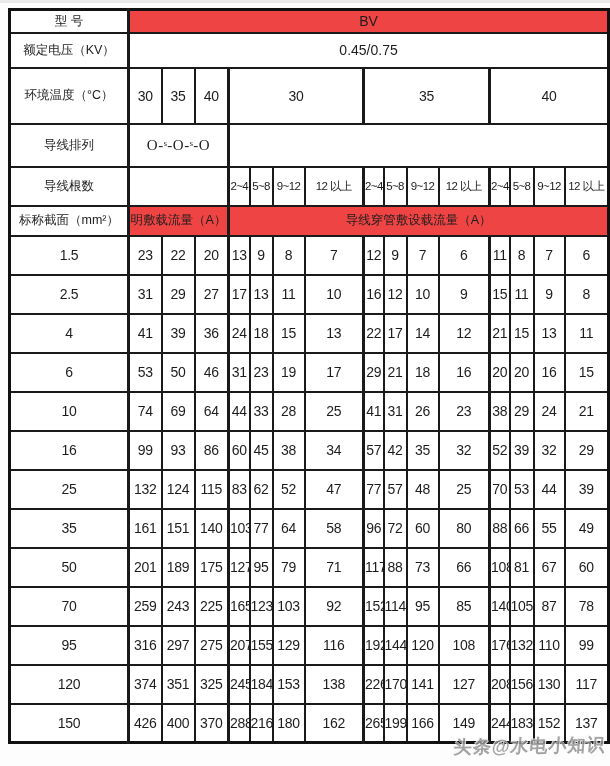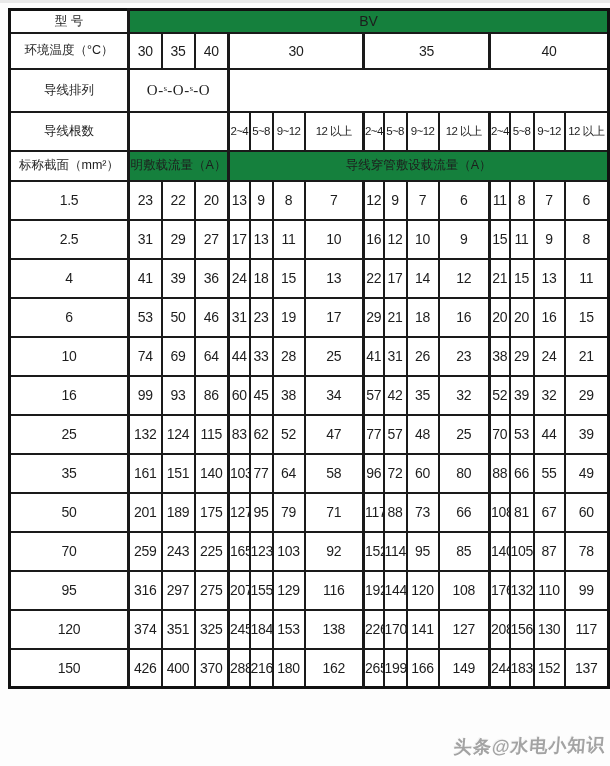--- a/index.html
+++ b/index.html
@@ -34,30 +34,30 @@
     border: 2px solid #1a1a1a;
     text-align: center;
     vertical-align: middle;
     color: #1d1d1d;
     padding: 0;
     white-space: nowrap;
     overflow: hidden;
   }
   td.gsep { border-left-width: 3px; }
   td.lblsep { border-right-width: 3px; }
-  .gray { background: #15803d; }
+  .gray { background: #ef4444; }
   .lbl  { font-size: 12.5px; }
   .val  { font-size: 14px; }
   .num  { font-size: 14px; letter-spacing: -0.3px; }
   .small { font-size: 11.5px; letter-spacing: -0.6px; }
   .arr  { font-size: 15px; letter-spacing: 0.5px; font-family: Liberation Serif, serif; }
   tr.hr0 { height: 23px; }
   tr.hr1 { height: 35px; }
   tr.hr2 { height: 42px; }
-  tr.hr3 { height: 36px; }
+  tr.hr3 { height: 56px; }
   tr.hr4 { height: 43px; }
   tr.hr5 { height: 39px; }
   tr.hr6 { height: 30px; }
   tbody.data tr { height: 39px; }
   .watermark {
     position: absolute;
     right: 4px;
     bottom: 8px;
     font-size: 18px;
     font-weight: bold;
@@ -92,20 +92,24 @@
       <col style="width:20px">
         <col style="width:24px">
         <col style="width:31px">
         <col style="width:44px">
     </colgroup>
     <tbody>
       <tr class="hr0">
         <td class="lbl lblsep">型 号</td>
         <td class="gray val" colspan="15">BV</td>
       </tr>
+      <tr class="hr1">
+        <td class="lbl lblsep">额定电压（KV）</td>
+        <td class="val" colspan="15">0.45/0.75</td>
+      </tr>
       <tr class="hr3">
         <td class="lbl lblsep">环境温度（°C）</td>
         <td class="num">30</td>
         <td class="num">35</td>
         <td class="num">40</td>
         <td class="num gsep" colspan="4">30</td>
         <td class="num gsep" colspan="4">35</td>
         <td class="num gsep" colspan="4">40</td>
       </tr>
       <tr class="hr4">

